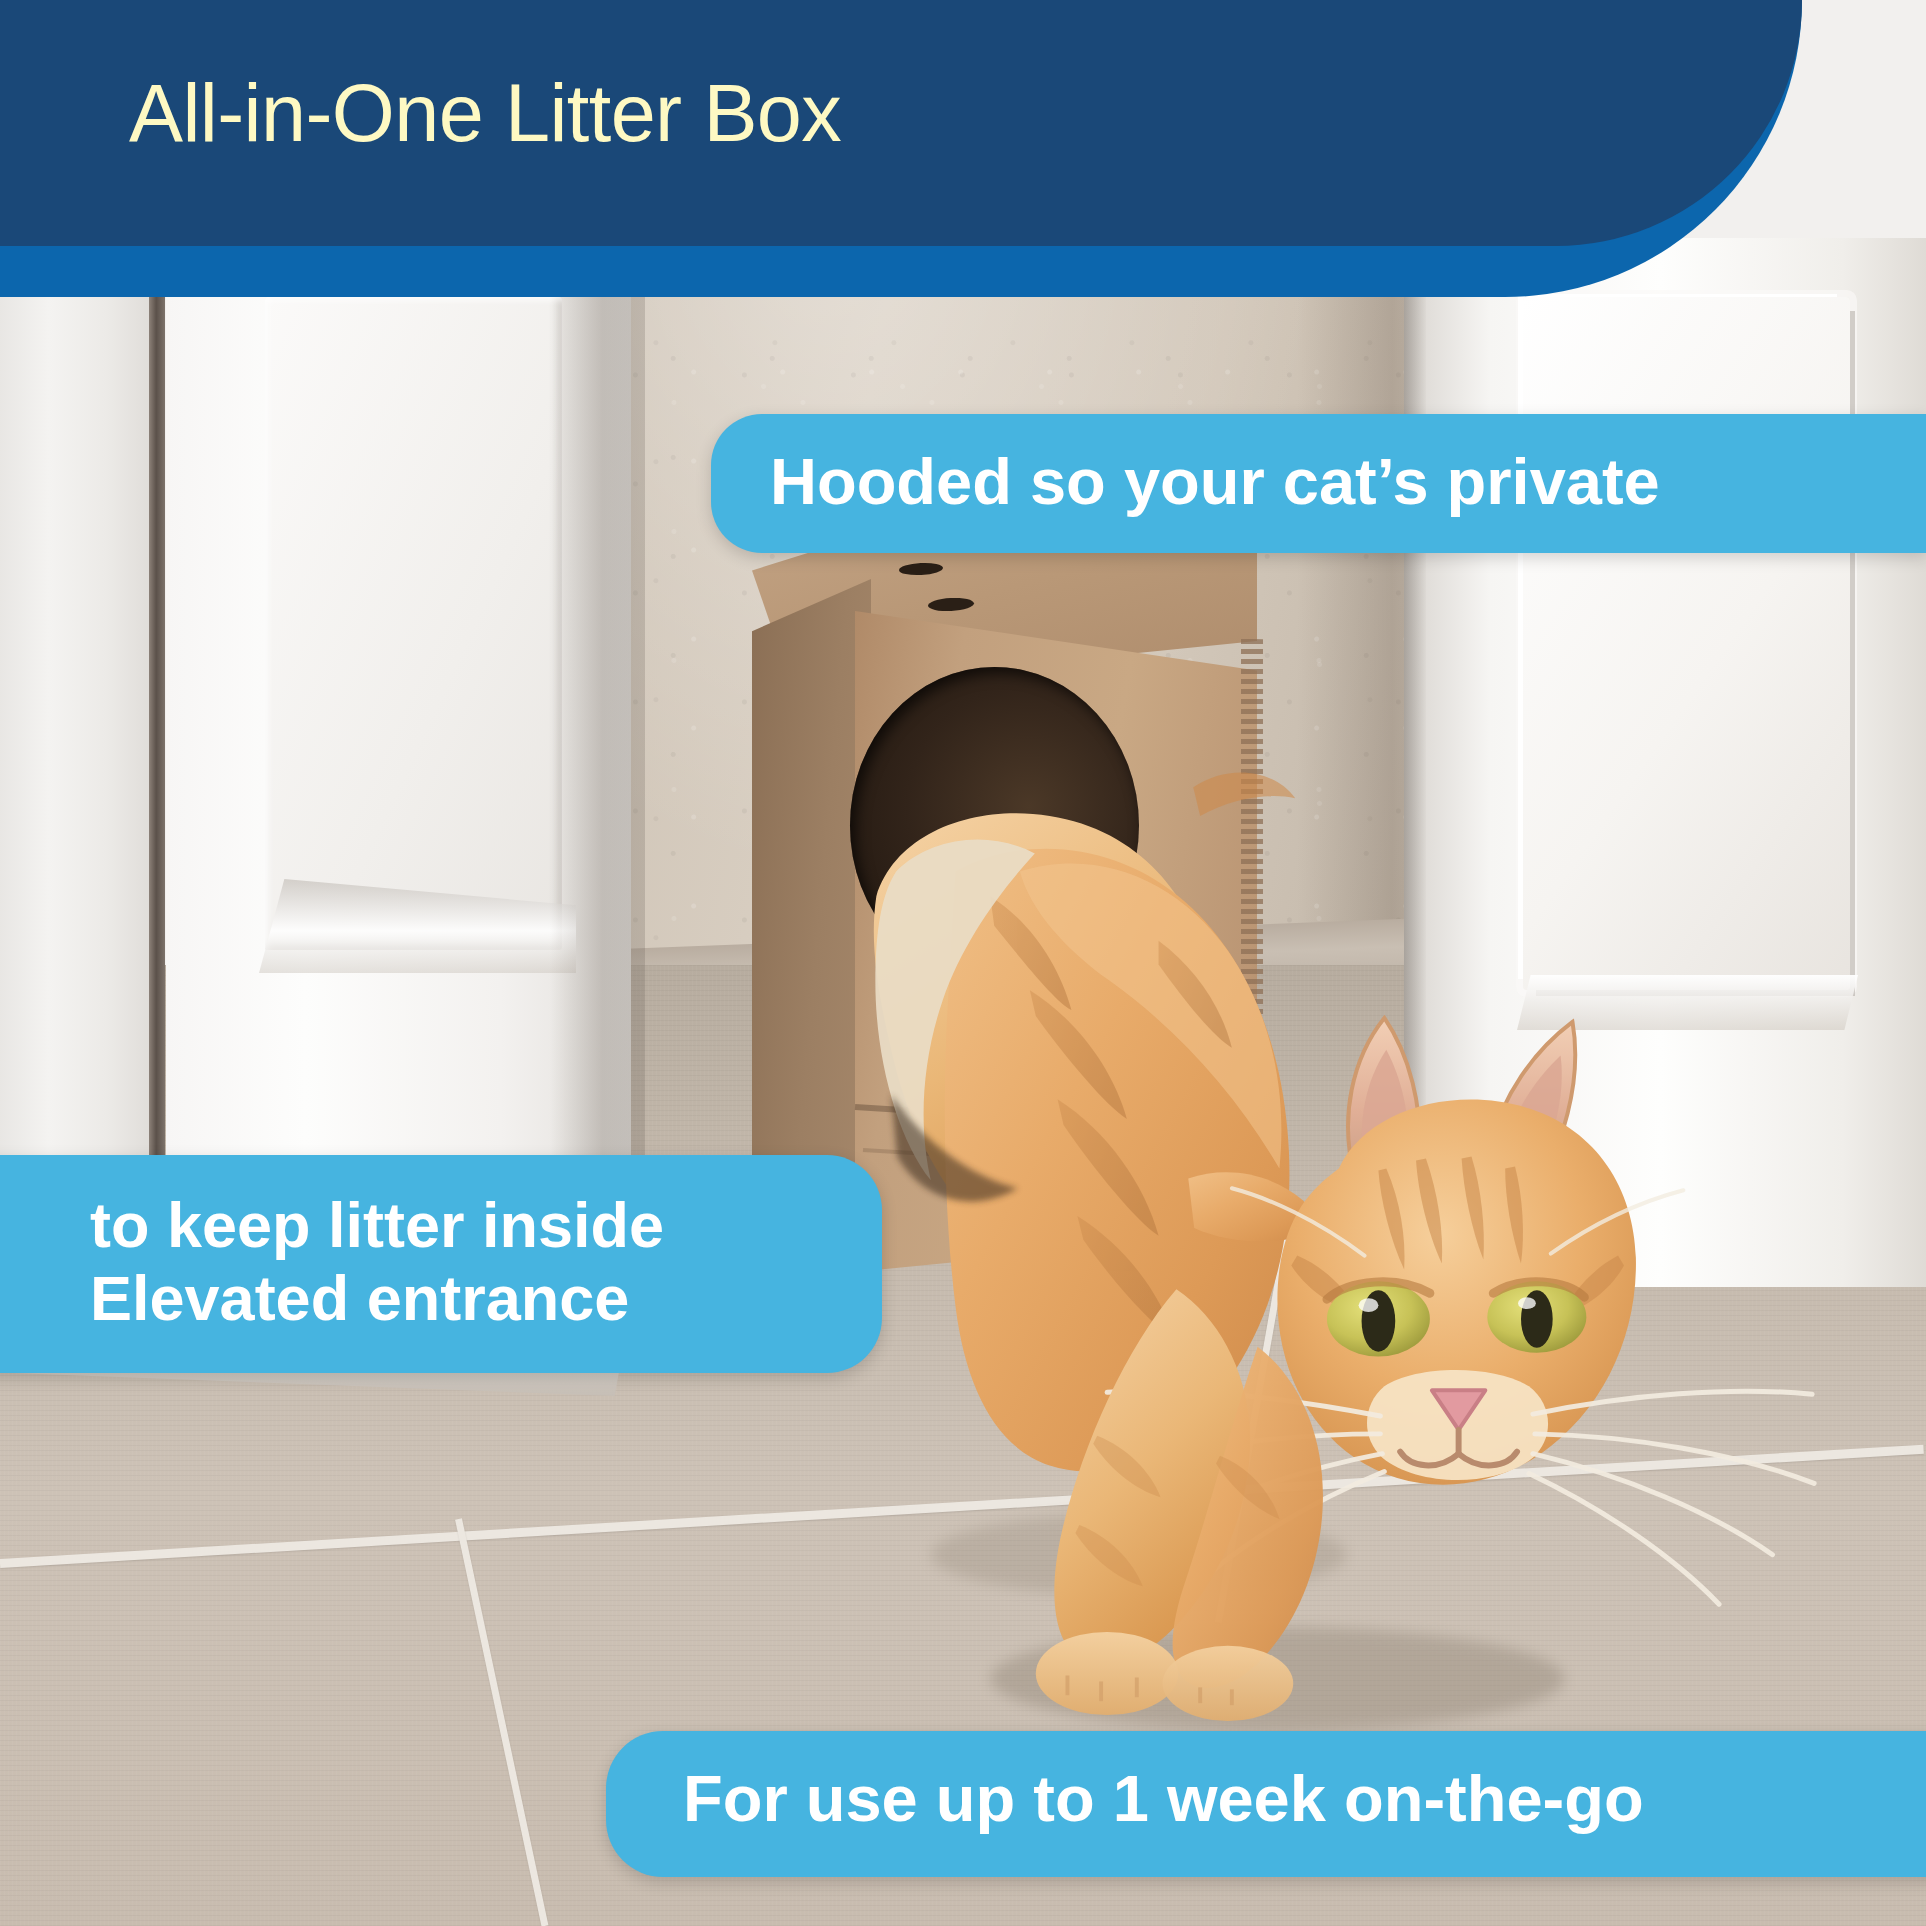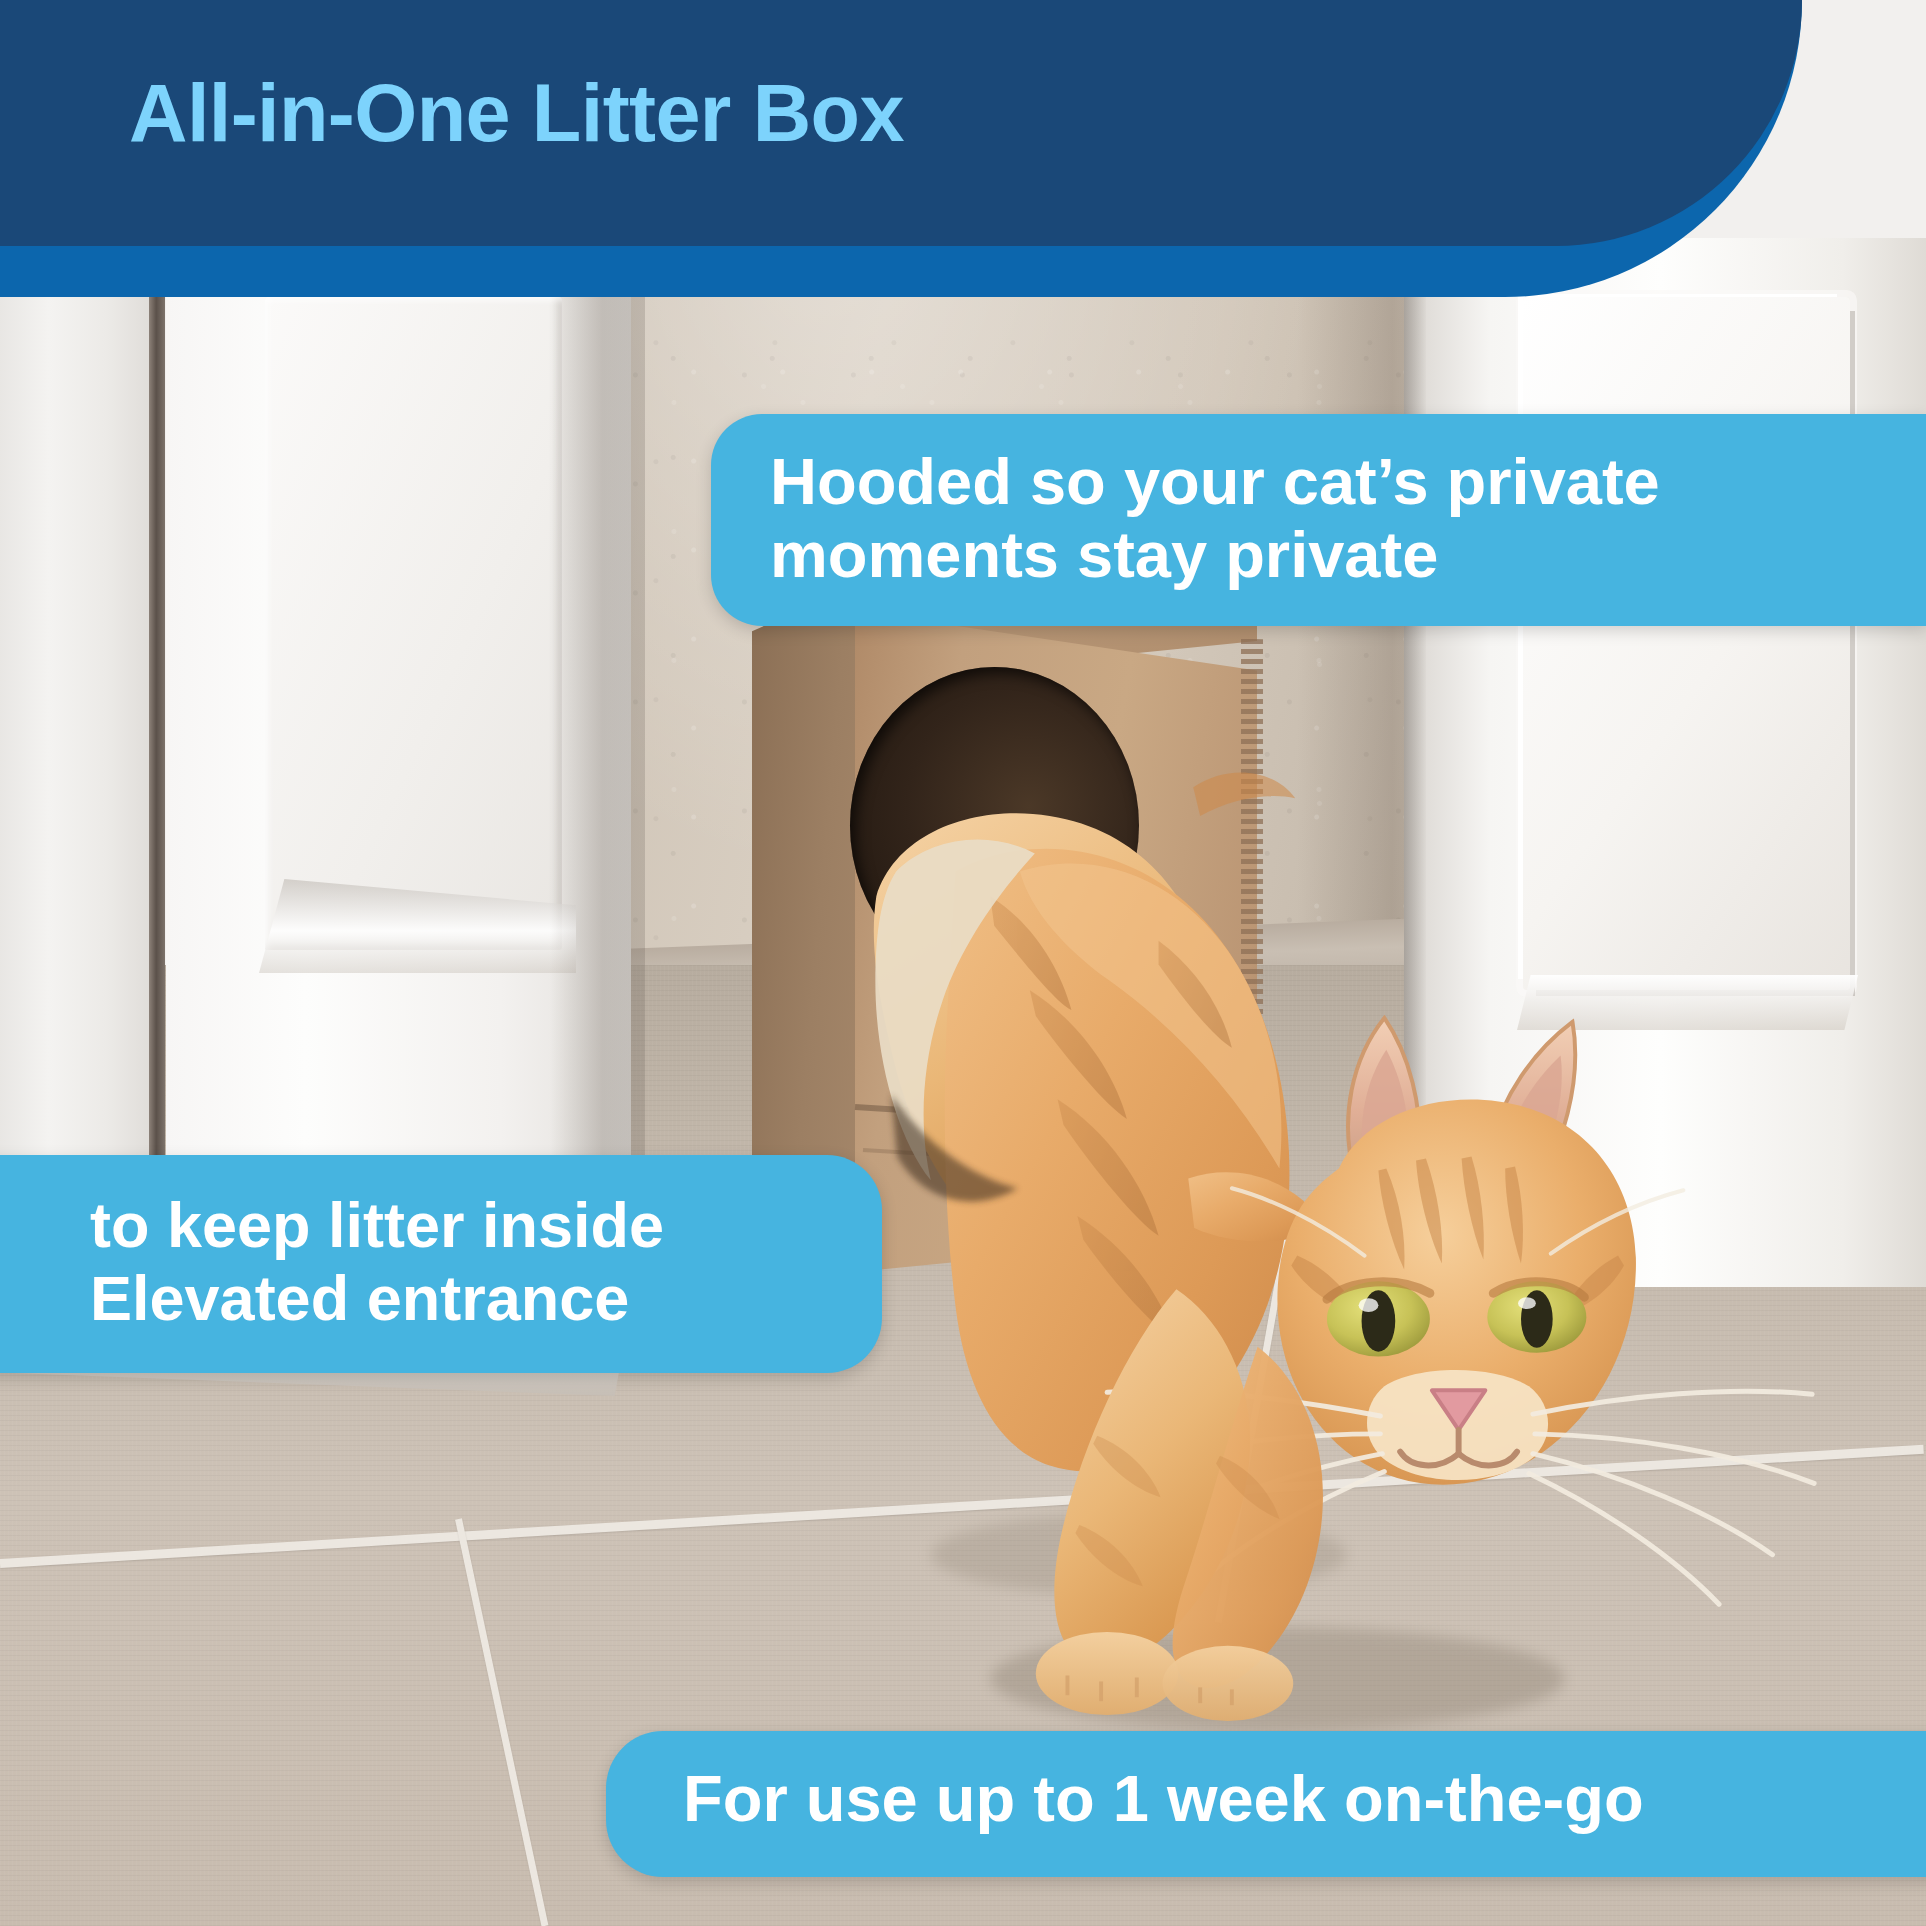--- a/index.html
+++ b/index.html
@@ -270,23 +270,23 @@
     position: absolute;
     left: 0; top: 0;
     width: 1802px; height: 246px;
     background: var(--brand-dark);
     border-bottom-right-radius: 257px;
   }
   .header-title {
     position: absolute;
     left: 129px; top: 71px;
     margin: 0;
-    color: #7dd3fc;
+    color: #fef9c3;
     font-size: 81px;
-    font-weight: 700;
+    font-weight: 400;
     letter-spacing: -0.6px;
     line-height: 1.05;
     white-space: nowrap;
   }
 
   .callout {
     position: absolute;
     background: var(--callout-bg);
     color: #ffffff;
     font-weight: 700;
@@ -519,21 +519,20 @@
     </div>
   </div>
 
   <div class="header">
     <div class="header-top"></div>
     <h1 class="header-title">All-in-One Litter Box</h1>
   </div>
 
   <div class="callout callout-hooded">
     <span>Hooded so your cat’s private</span>
-    <span>moments stay private</span>
   </div>
 
   <div class="callout callout-elevated">
     <span>to keep litter inside</span>
     <span>Elevated entrance</span>
   </div>
 
   <div class="callout callout-week">
     <span>For use up to 1 week on-the-go</span>
   </div>

